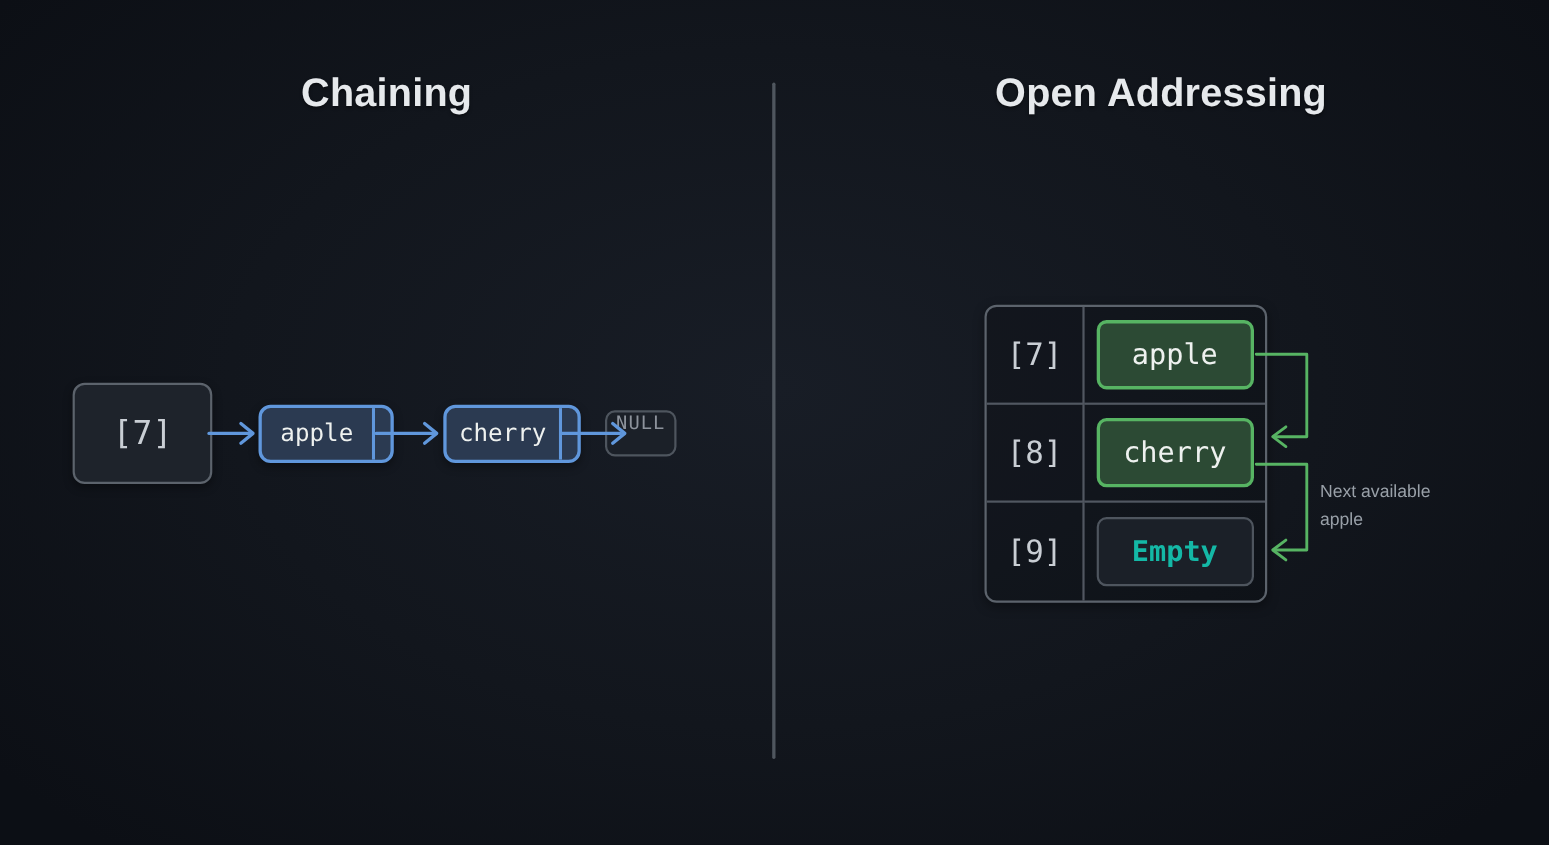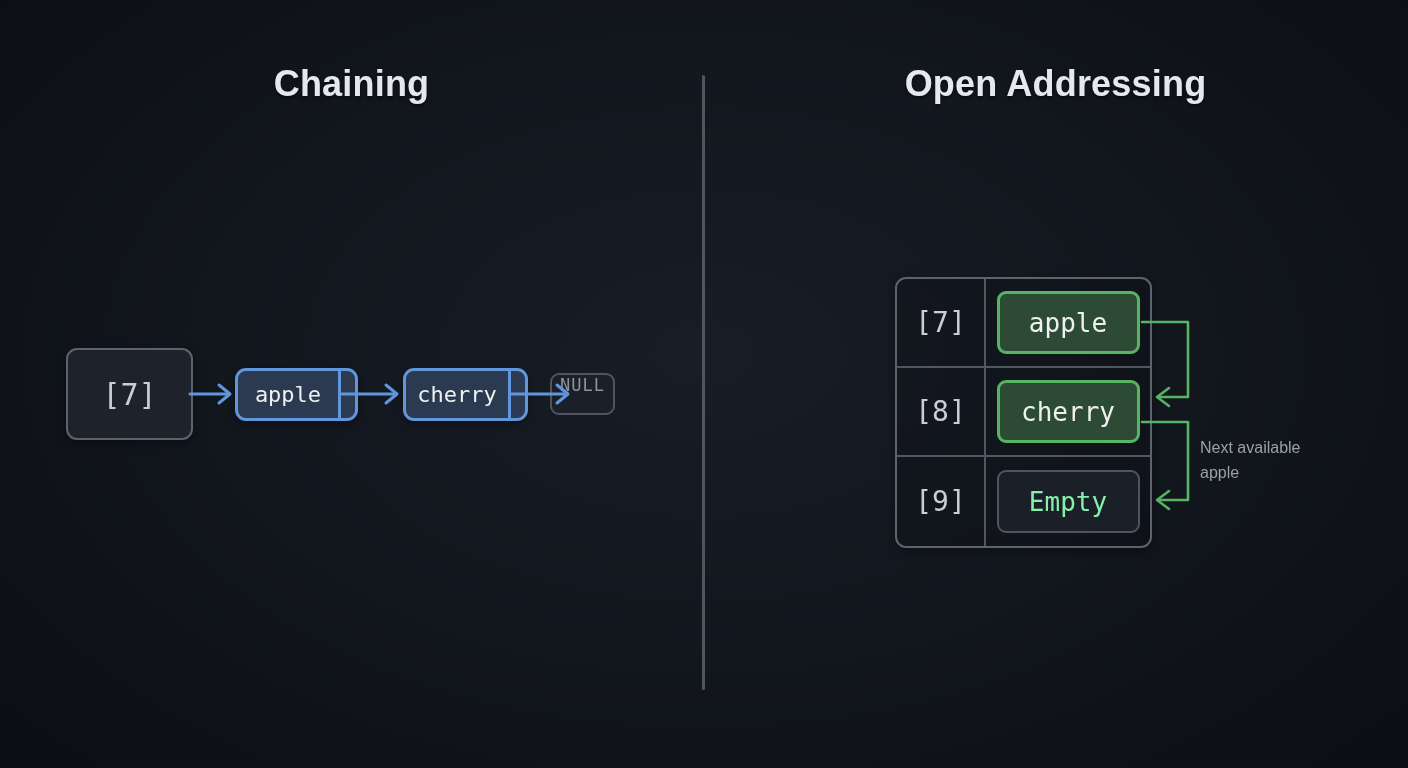--- a/index.html
+++ b/index.html
@@ -80,21 +80,21 @@
   }
   .ht-row-sep{border-bottom:2.5px solid #515761;}
   .slot{
     width:143px;height:63px;border-radius:9px;
     display:flex;align-items:center;justify-content:center;font-size:26px;
   }
   .slot.filled{
     background:var(--green-fill);border:3px solid var(--green);color:var(--value-text);
   }
   .slot.empty{
-    background:var(--empty-fill);border:2.5px solid var(--empty-border);color:#86efac;
+    background:var(--empty-fill);border:2.5px solid var(--empty-border);color:#14b8a6;font-weight:bold;
   }
 
   
   .annotation{
     position:absolute;left:1200px;top:435px;
     color:var(--annotation-text);font-size:16px;line-height:25px;font-weight:400;
   }
 
   
   svg.overlay{position:absolute;left:0;top:0;pointer-events:none;}

